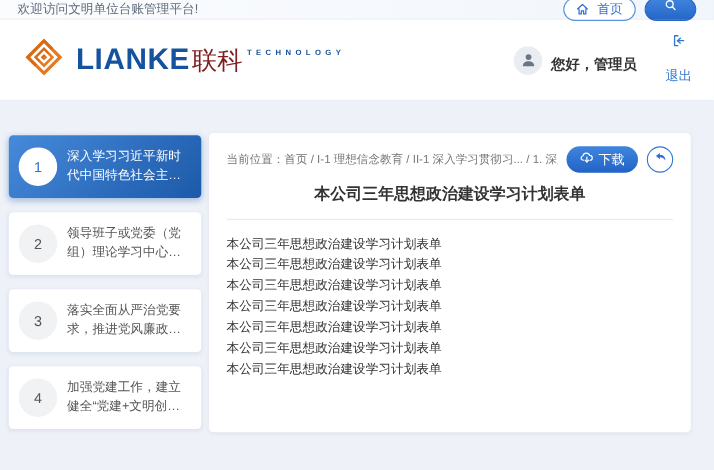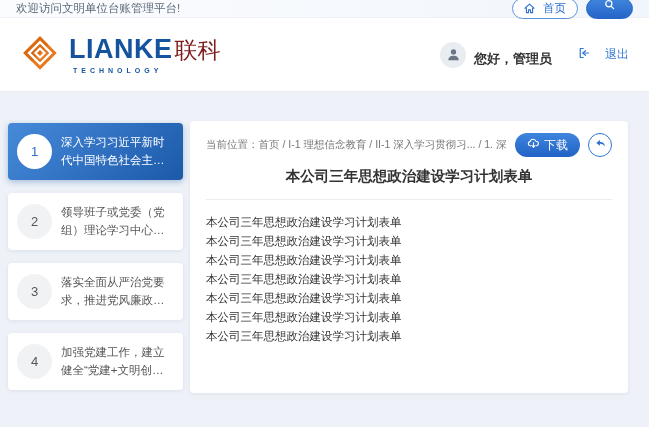--- a/index.html
+++ b/index.html
@@ -17,33 +17,33 @@
     padding:0 11px; border-radius:11px; font-size:11.5px; cursor:pointer; }
   .pill-btn.outline { border:1px solid #5b93d8; color:#2e6fd0; background:#fff; }
   .pill-btn.solid { background:linear-gradient(180deg,#3f85dd,#2565c8);
     color:#fff; border:1px solid #2565c8;flex-direction:column; }
   .pill-btn svg { display:block; }
 
   
   .header { height:74px; background:#fff; display:flex; align-items:center;
     justify-content:space-between; padding:0 20px; border-bottom:1px solid #e8ecf2; }
   .logo { display:flex; align-items:center; gap:9px; }
-  .logo-textcol { display:flex; flex-direction:column; line-height:1; }
+  .logo-textcol { display:flex; line-height:1; }
   .logo-row { display:flex; align-items:baseline; }
   .logo-en { font-size:27px; font-weight:bold; color:#15539e; letter-spacing:0.5px; }
   .logo-cn { font-size:23px; font-weight:normal; color:#7f1d1d; margin-left:2px; }
   .logo-sub { font-size:7px; letter-spacing:4px; color:#15539e; margin-top:4px;
     padding-left:4px; font-weight:bold; }
   .header-right { display:flex; align-items:center; gap:26px; }
   .user-box { display:flex; align-items:flex-end; gap:8px; }
   .avatar { width:26px; height:26px; border-radius:50%; background:#e9ecf1;
     display:flex; align-items:center; justify-content:center; }
   .greeting { font-size:13px; color:#333; font-weight:bold; }
   .logout { display:flex; align-items:center; gap:15px; color:#3077d1;
-    font-size:12px; cursor:pointer; }
+    font-size:12px; cursor:pointer;flex-direction:column; }
 
   
   .content { position:absolute; top:106px; left:0; right:0; bottom:0; background:#eef2f8; }
 
   
   .sidebar { position:absolute; left:8px; top:17px; width:175px; }
   .side-card { height:57px; margin-bottom:13px; background:#fff; border-radius:4px;
     box-shadow:0 1px 4px rgba(40,70,120,.10); display:flex; align-items:center;
     padding:0 9px; gap:9px; cursor:pointer; }
   .side-num { width:35px; height:35px; min-width:35px; border-radius:50%;

